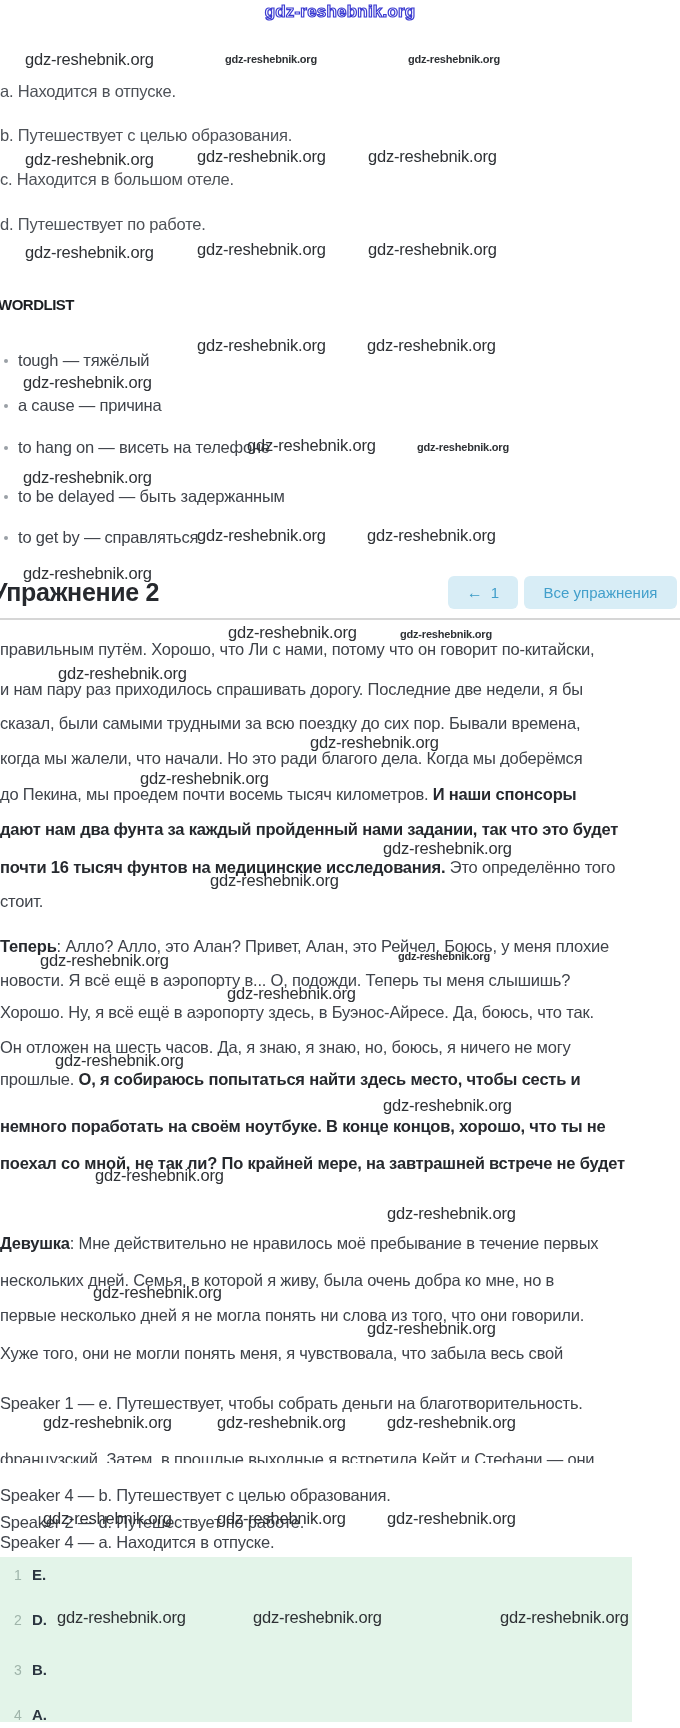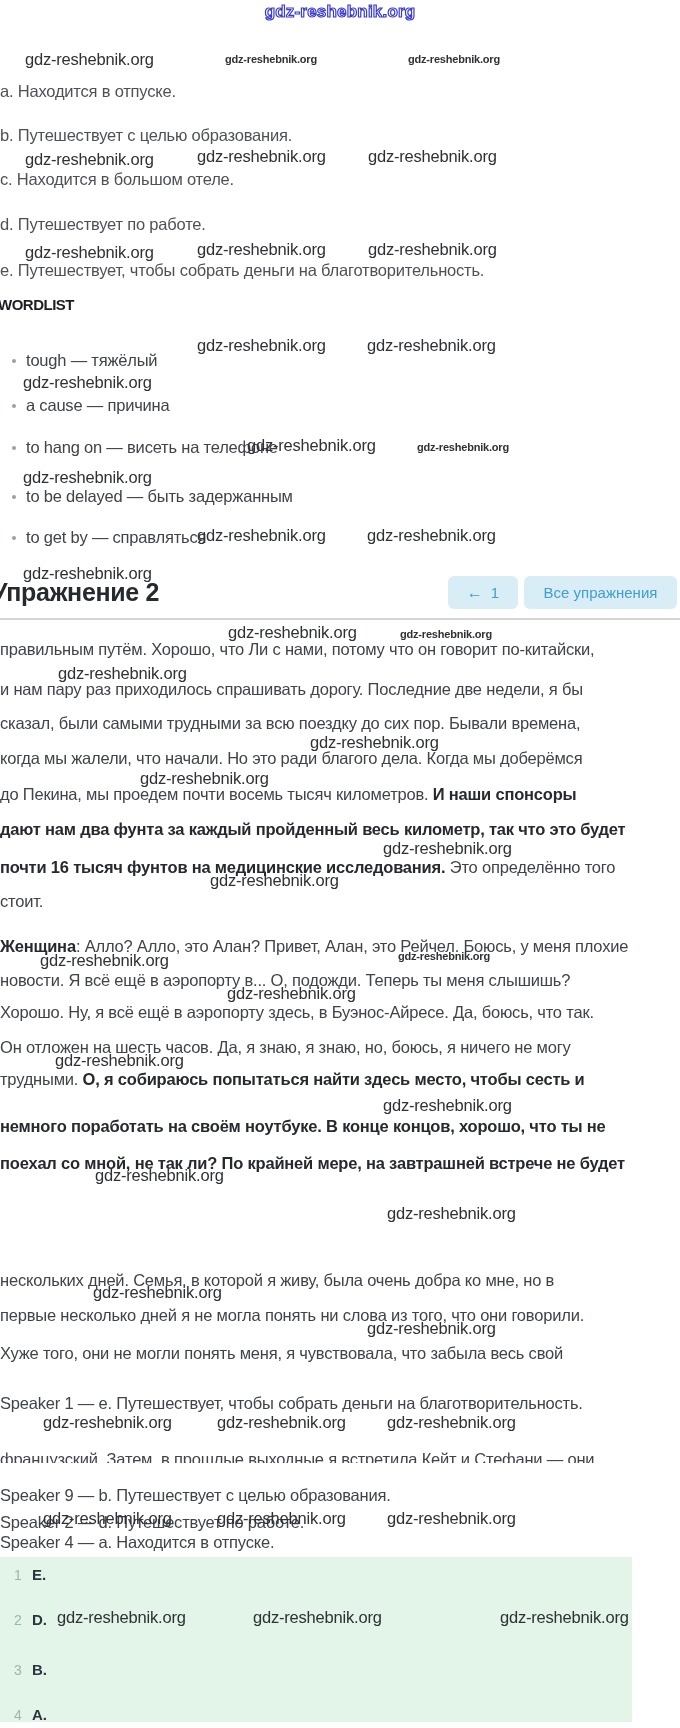--- a/index.html
+++ b/index.html
@@ -19,21 +19,21 @@
   .wm-sm{font-size:11px;font-weight:600;}
   .wm-blue{position:absolute;left:50%;transform:translateX(-50%);top:2px;font-size:17px;
            font-weight:700;color:#ffffff;-webkit-text-stroke:1.2px #3b3bd1;
            letter-spacing:0.2px;white-space:nowrap;}
   
   .wordlist-title{position:absolute;left:-2px;font-size:15px;font-weight:700;color:#1b1e22;
                   letter-spacing:-0.5px;}
   .ex-title{position:absolute;left:-8px;font-size:25px;font-weight:700;color:#26292e;
             letter-spacing:-0.3px;white-space:nowrap;}
   
-  .wl{position:absolute;left:12px;display:flex;align-items:flex-start;justify-content:flex-end;}
+  .wl{position:absolute;left:4px;display:flex;align-items:flex-start;justify-content:flex-end;}
   .wl .dot{width:4px;height:4px;border-radius:50%;background:#9aa0a6;margin:8px 10px 0 0;
            flex:0 0 auto;}
   .wl .wl-text{font-size:16.5px;color:#3f434a;letter-spacing:-0.2px;white-space:nowrap;}
   
   .btn{position:absolute;height:33px;background:#d8edf6;border:none;border-radius:6px;
        display:flex;align-items:center;justify-content:center;font-family:"Liberation Sans",sans-serif;
        font-size:15px;color:#429fcb;cursor:pointer;gap:8px;}
   .btn .arrow{font-size:16px;color:#3d9cc6;}
   .divider{position:absolute;left:0;width:680px;height:2px;background:#d6d6d6;}
   
@@ -60,21 +60,20 @@
   <div class="wm" style="left:197px;top:147px">gdz-reshebnik.org</div>
   <div class="wm" style="left:368px;top:147px">gdz-reshebnik.org</div>
 
   <div class="line" style="top:170px">c. Находится в большом отеле.</div>
   <div class="line" style="top:215px">d. Путешествует по работе.</div>
 
   <div class="wm" style="left:25px;top:243px">gdz-reshebnik.org</div>
   <div class="wm" style="left:197px;top:240px">gdz-reshebnik.org</div>
   <div class="wm" style="left:368px;top:240px">gdz-reshebnik.org</div>
 
-  <div class="line" style="top:261px">e. Путешествует, чтобы собрать деньги на благотворительность.</div>
 
   <div class="wordlist-title" style="top:296px">WORDLIST</div>
 
   <div class="wm" style="left:197px;top:336px">gdz-reshebnik.org</div>
   <div class="wm" style="left:367px;top:336px">gdz-reshebnik.org</div>
 
   <div class="wl" style="top:351px">
     <span class="dot"></span>
     <span class="wl-text">tough — тяжёлый</span>
   </div>
@@ -128,43 +127,44 @@
   <div class="wm" style="left:95px;top:1166px">gdz-reshebnik.org</div>
   <div class="wm" style="left:387px;top:1204px">gdz-reshebnik.org</div>
   <div class="wm" style="left:93px;top:1283px">gdz-reshebnik.org</div>
   <div class="wm" style="left:367px;top:1319px">gdz-reshebnik.org</div>
 
   <div class="tr" style="top:640px"><span>правильным путём. Хорошо, что Ли с нами, потому что он говорит по-китайски,</span></div>
   <div class="tr" style="top:680px"><span>и нам пару раз приходилось спрашивать дорогу. Последние две недели, я бы</span></div>
   <div class="tr" style="top:714px"><span>сказал, были самыми трудными за всю поездку до сих пор. Бывали времена,</span></div>
   <div class="tr" style="top:749px"><span>когда мы жалели, что начали. Но это ради благого дела. Когда мы доберёмся</span></div>
   <div class="tr" style="top:785px"><span>до Пекина, мы проедем почти восемь тысяч километров. </span><span class="b">И наши спонсоры</span></div>
-  <div class="tr" style="top:820px"><span class="b">дают нам два фунта за каждый пройденный весь километр, так что это будет</span></div>
+  <div class="tr" style="top:820px"><span class="b">дают нам два фунта за каждый пройденный нами задании, так что это будет</span></div>
   <div class="tr" style="top:858px"><span class="b">почти 16 тысяч фунтов на медицинские исследования.</span><span> Это определённо того</span></div>
   <div class="tr" style="top:892px"><span>стоит.</span></div>
-  <div class="tr" style="top:937px"><span class="b">Женщина</span><span>: Алло? Алло, это Алан? Привет, Алан, это Рейчел. Боюсь, у меня плохие</span></div>
+  <div class="tr" style="top:937px"><span class="b">Теперь</span><span>: Алло? Алло, это Алан? Привет, Алан, это Рейчел. Боюсь, у меня плохие</span></div>
   <div class="tr" style="top:971px"><span>новости. Я всё ещё в аэропорту в... О, подожди. Теперь ты меня слышишь?</span></div>
   <div class="tr" style="top:1003px"><span>Хорошо. Ну, я всё ещё в аэропорту здесь, в Буэнос-Айресе. Да, боюсь, что так.</span></div>
   <div class="tr" style="top:1038px"><span>Он отложен на шесть часов. Да, я знаю, я знаю, но, боюсь, я ничего не могу</span></div>
-  <div class="tr" style="top:1070px"><span>трудными. </span><span class="b">О, я собираюсь попытаться найти здесь место, чтобы сесть и</span></div>
+  <div class="tr" style="top:1070px"><span>прошлые. </span><span class="b">О, я собираюсь попытаться найти здесь место, чтобы сесть и</span></div>
   <div class="tr" style="top:1117px"><span class="b">немного поработать на своём ноутбуке. В конце концов, хорошо, что ты не</span></div>
   <div class="tr" style="top:1154px"><span class="b">поехал со мной, не так ли? По крайней мере, на завтрашней встрече не будет</span></div>
+  <div class="tr" style="top:1234px"><span class="b">Девушка</span><span>: Мне действительно не нравилось моё пребывание в течение первых</span></div>
   <div class="tr" style="top:1271px"><span>нескольких дней. Семья, в которой я живу, была очень добра ко мне, но в</span></div>
   <div class="tr" style="top:1344px"><span>Хуже того, они не могли понять меня, я чувствовала, что забыла весь свой</span></div>
   <div class="tr" style="top:1306px"><span>первые несколько дней я не могла понять ни слова из того, что они говорили.</span></div>
   <div class="tr clip" style="top:1450px;width:680px">
     <div class="inner tr" style="position:relative;top:0"><span>французский. Затем, в прошлые выходные я встретила Кейт и Стефани — они</span></div>
   </div>
 
   <div class="tr" style="top:1394px">Speaker 1 — e. Путешествует, чтобы собрать деньги на благотворительность.</div>
   <div class="wm" style="left:43px;top:1413px">gdz-reshebnik.org</div>
   <div class="wm" style="left:217px;top:1413px">gdz-reshebnik.org</div>
   <div class="wm" style="left:387px;top:1413px">gdz-reshebnik.org</div>
   <div class="tr" style="top:1513px">Speaker 2 — d. Путешествует по работе.</div>
-  <div class="tr" style="top:1486px">Speaker 9 — b. Путешествует с целью образования.</div>
+  <div class="tr" style="top:1486px">Speaker 4 — b. Путешествует с целью образования.</div>
   <div class="wm" style="left:43px;top:1509px">gdz-reshebnik.org</div>
   <div class="wm" style="left:217px;top:1509px">gdz-reshebnik.org</div>
   <div class="wm" style="left:387px;top:1509px">gdz-reshebnik.org</div>
   <div class="tr" style="top:1533px">Speaker 4 — a. Находится в отпуске.</div>
 
   <div class="answer-box"></div>
   <div class="ans-num" style="top:1567px">1</div>
   <div class="ans-letter" style="top:1566px">E.</div>
   <div class="ans-num" style="top:1612px">2</div>
   <div class="ans-letter" style="top:1611px">D.</div>

